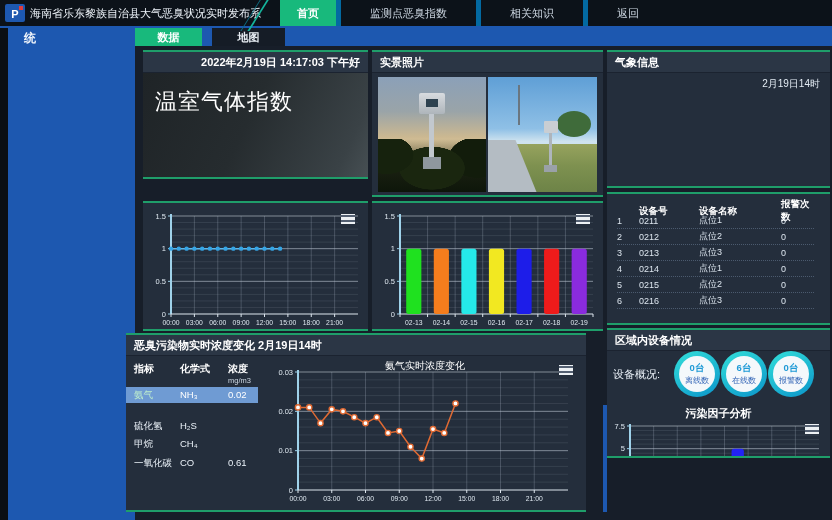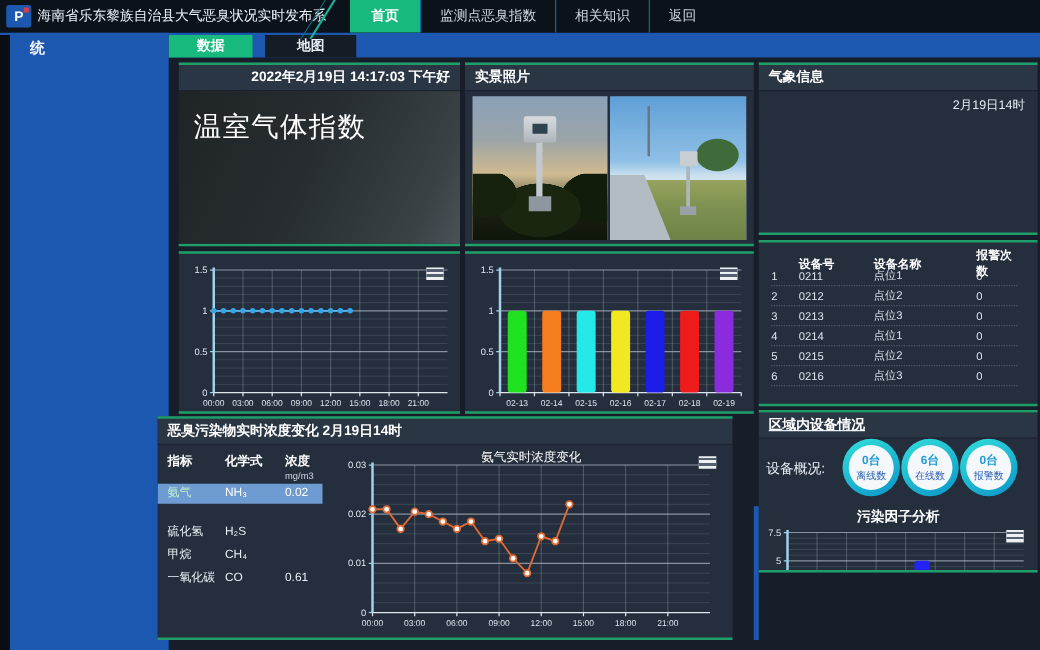--- a/index.html
+++ b/index.html
@@ -11,22 +11,22 @@
   .topbar{position:absolute;left:0;top:0;width:832px;height:26px;background:#0c1219;z-index:30;}
   .blue-line{position:absolute;left:0;top:26px;width:832px;height:2px;background:#1d58b0;z-index:29;}
   .logo{position:absolute;left:5px;top:4px;width:20px;height:18px;background:#1d58b0;border-radius:2px;
         text-align:center;line-height:18px;}
   .logo-p{color:#fff;font-size:11px;font-weight:bold;}
   .logo-dot{position:absolute;right:2px;top:2px;width:4px;height:4px;background:#e03c3c;}
   .title{position:absolute;left:30px;top:0;height:26px;line-height:26px;font-size:11px;color:#eef4fa;white-space:nowrap;}
   .slash1{position:absolute;left:258px;top:-3px;width:2px;height:34px;background:#14b49c;transform:skewX(-32deg);}
   .slash2{position:absolute;left:251px;top:-3px;width:1px;height:34px;background:#0e6e82;transform:skewX(-32deg);}
   .nav{position:absolute;left:280px;top:0;height:26px;display:flex;align-items:stretch;}
-  .nav-item{display:block;line-height:26px;padding:0 15px;font-size:11px;color:#cdd7e2;cursor:pointer;
-            border-left:1px solid #0369a1;text-decoration:none;white-space:nowrap;}
+  .nav-item{display:block;line-height:26px;padding:0 29px;font-size:11px;color:#cdd7e2;cursor:pointer;
+            border-left:5px solid #0369a1;text-decoration:none;white-space:nowrap;}
   .nav-item.active{background:#18b97c;color:#fff;font-weight:bold;border-left:none;padding:0 17px;}
 
   
   .side-col{position:absolute;left:8px;top:26px;width:127px;height:494px;background:#1d58b0;z-index:5;}
   .side-char{position:absolute;left:16px;top:4px;font-size:12px;font-weight:bold;color:#f0f5fb;}
   .tab-band{position:absolute;left:135px;top:28px;width:697px;height:18px;background:#1d58b0;z-index:5;}
   .tab{position:absolute;top:28px;height:18px;line-height:18px;text-align:center;font-size:11px;font-weight:bold;
        color:#fff;z-index:6;text-decoration:none;cursor:pointer;}
   .tab.active{left:135px;width:67px;background:#18b97c;}
   .tab.map{left:212px;width:73px;background:#151c26;color:#e6ecf2;}
@@ -34,28 +34,28 @@
   
   .dash{position:absolute;left:135px;top:46px;width:697px;height:474px;background:#171e29;z-index:4;}
   .blue-sliver{position:absolute;left:603px;top:405px;width:4px;height:107px;background:#1d58b0;z-index:12;}
 
   .panel{position:absolute;background:#242e3c;border-top:2px solid #1f9e6a;border-bottom:2px solid #1f9e6a;
          box-sizing:border-box;overflow:hidden;z-index:10;}
   .ph{height:20px;line-height:20px;background:#2b3645;border-bottom:1px solid #1b2330;
       color:#fff;font-size:11px;font-weight:bold;padding:0 8px;}
   .ph.right{text-align:right;}
 
-  .p1{left:143px;top:50px;width:225px;height:147px;}
+  .p1{left:143px;top:50px;width:225px;height:129px;}
   .p2{left:372px;top:50px;width:231px;height:147px;}
   .p3{left:607px;top:50px;width:223px;height:138px;}
   .p4{left:143px;top:201px;width:225px;height:130px;}
   .p5{left:372px;top:201px;width:231px;height:130px;}
   .p6{left:607px;top:192px;width:223px;height:133px;}
   .p7{left:126px;top:333px;width:460px;height:179px;}
-  .p8{left:607px;top:328px;width:223px;height:130px;text-decoration:underline;}
+  .p8{left:607px;top:328px;width:223px;height:130px;}
 
   
   .greet-body{height:123px;background:linear-gradient(115deg,#1f2427 0%,#262c2f 45%,#3a4246 85%,#4a5357 100%);}
   .greet-title{padding:14px 0 0 12px;font-size:22px;color:#ffffff;letter-spacing:1px;}
 
   
   .photos-body{height:123px;display:flex;gap:2px;padding:4px 6px;box-sizing:border-box;}
   .photo{position:relative;height:115px;overflow:hidden;}
   .photo1{width:108px;background:linear-gradient(180deg,#8ba0b8 0%,#9aa4a8 30%,#cbb891 52%,#e3cda0 63%,#bfa97f 72%,#8d7f60 80%);}
   .photo2{width:109px;background:linear-gradient(180deg,#5f9fd6 0%,#8fc0e6 45%,#cfe3ef 56%);}

